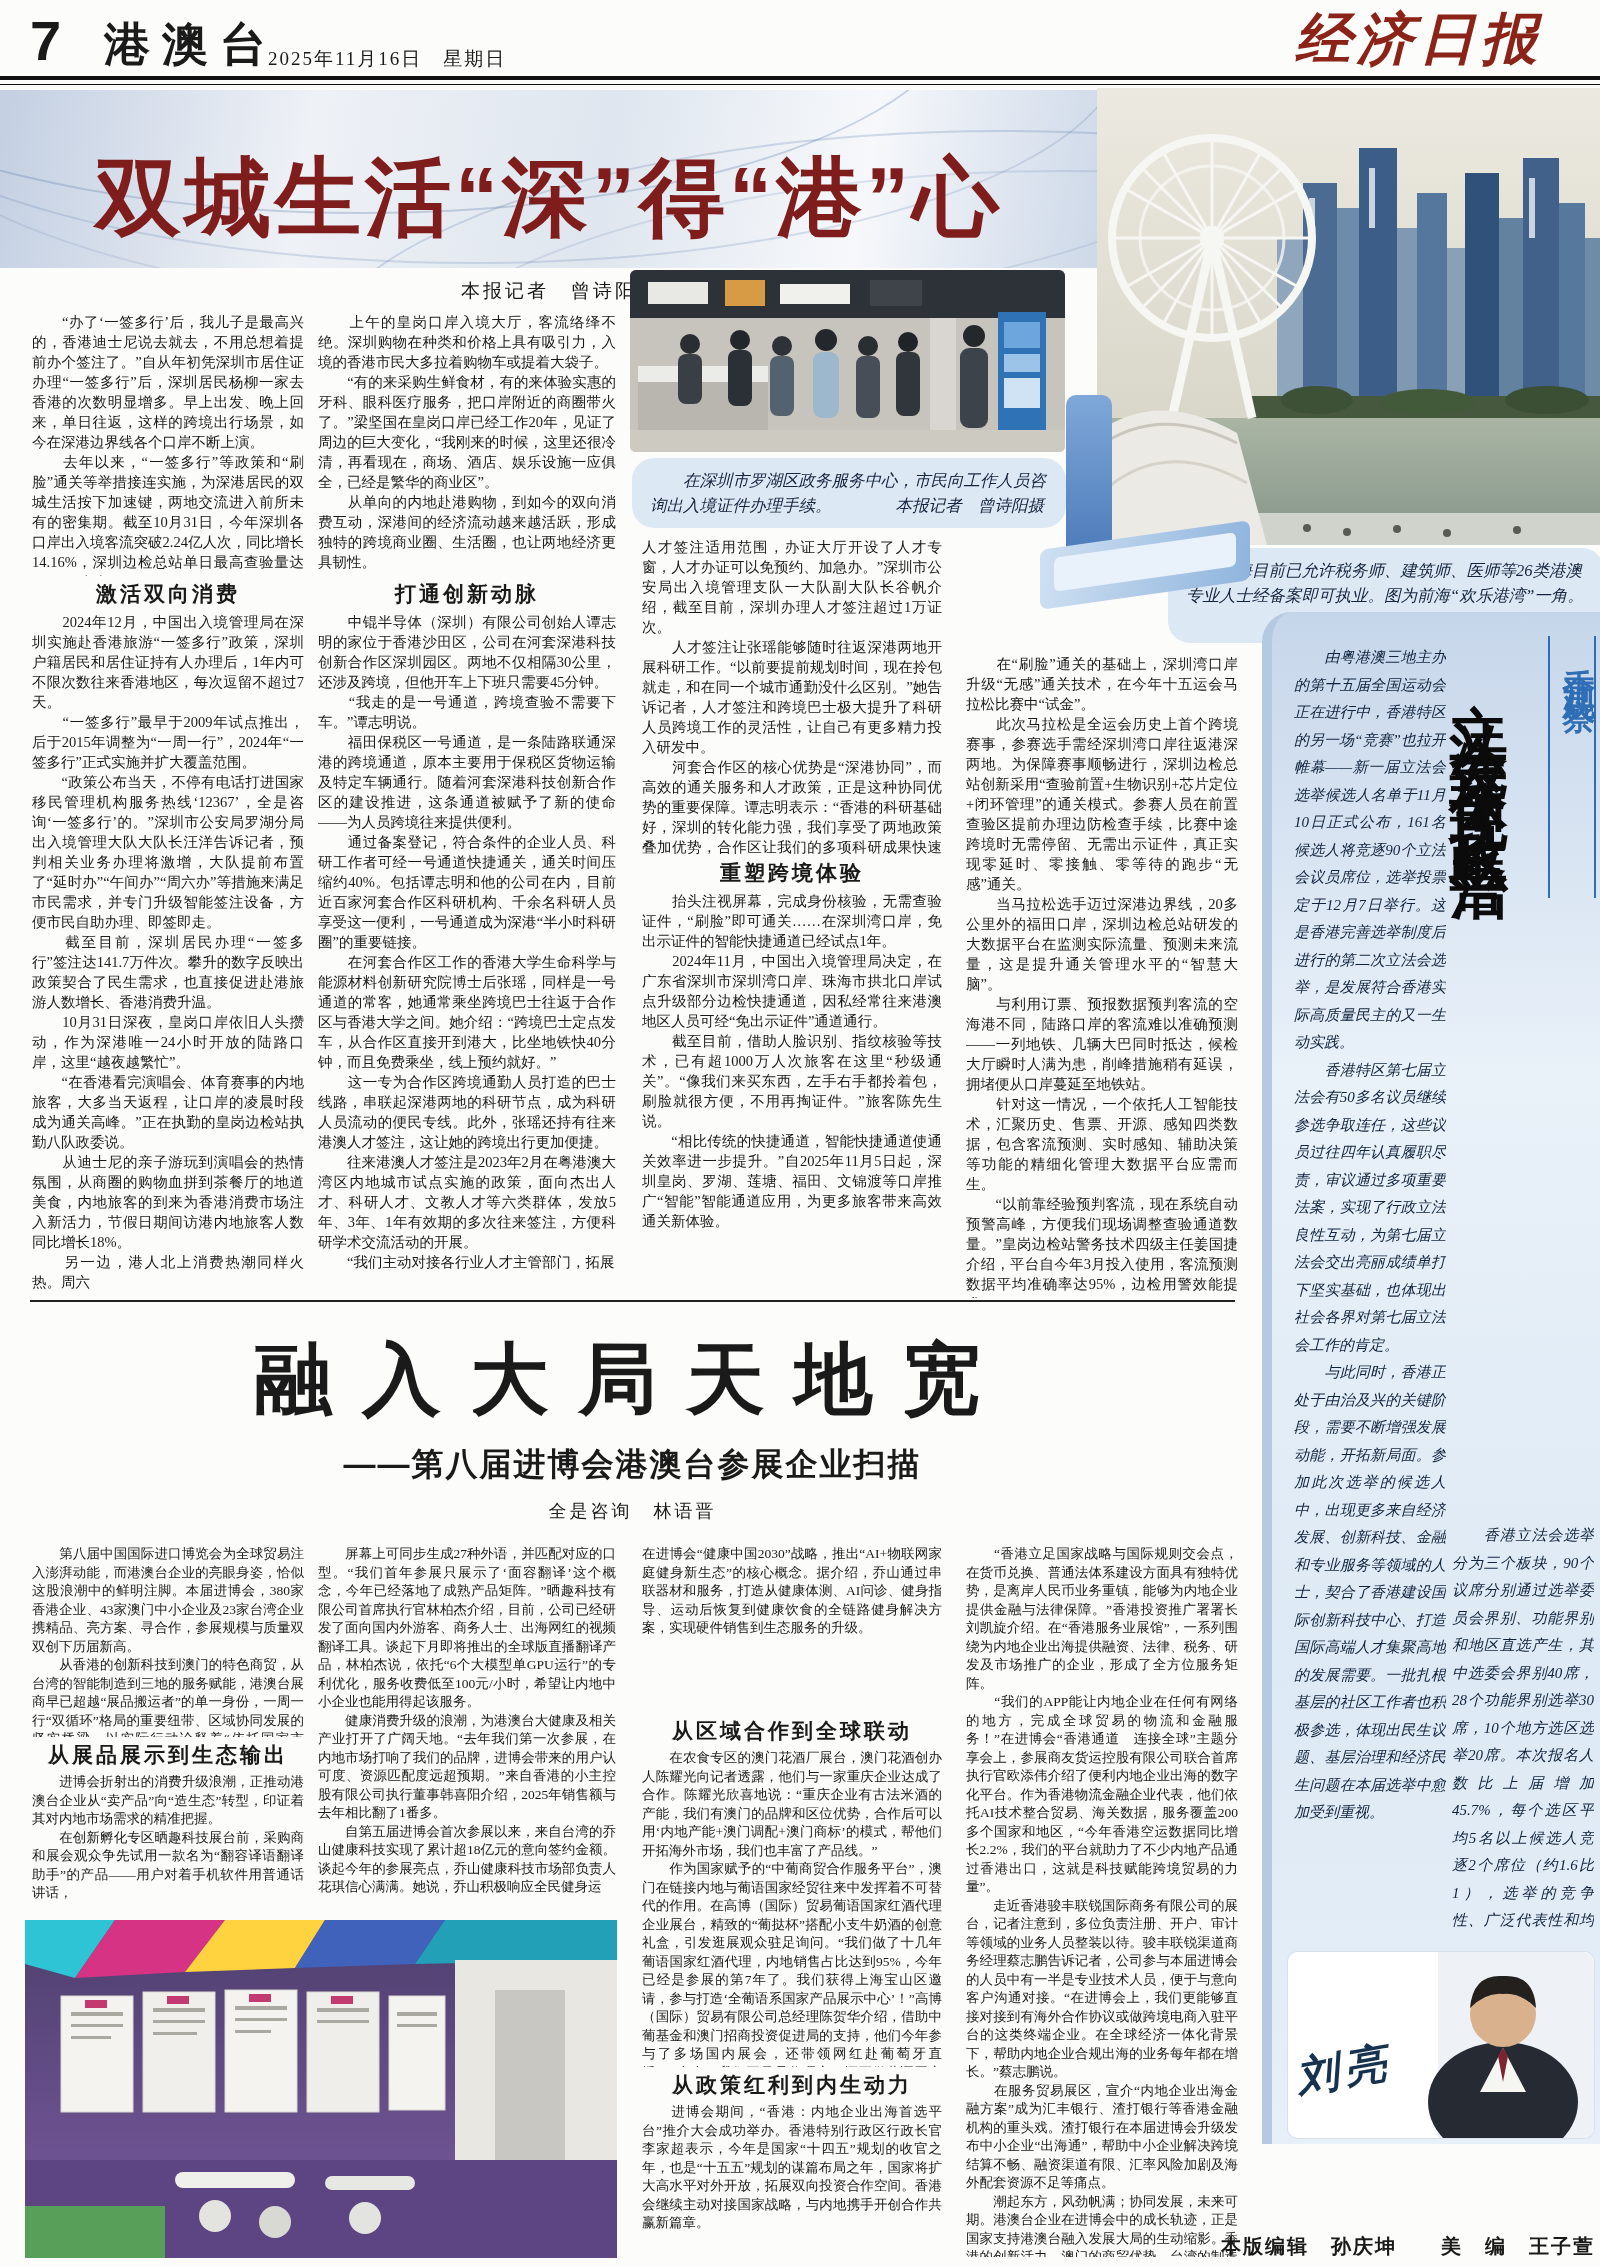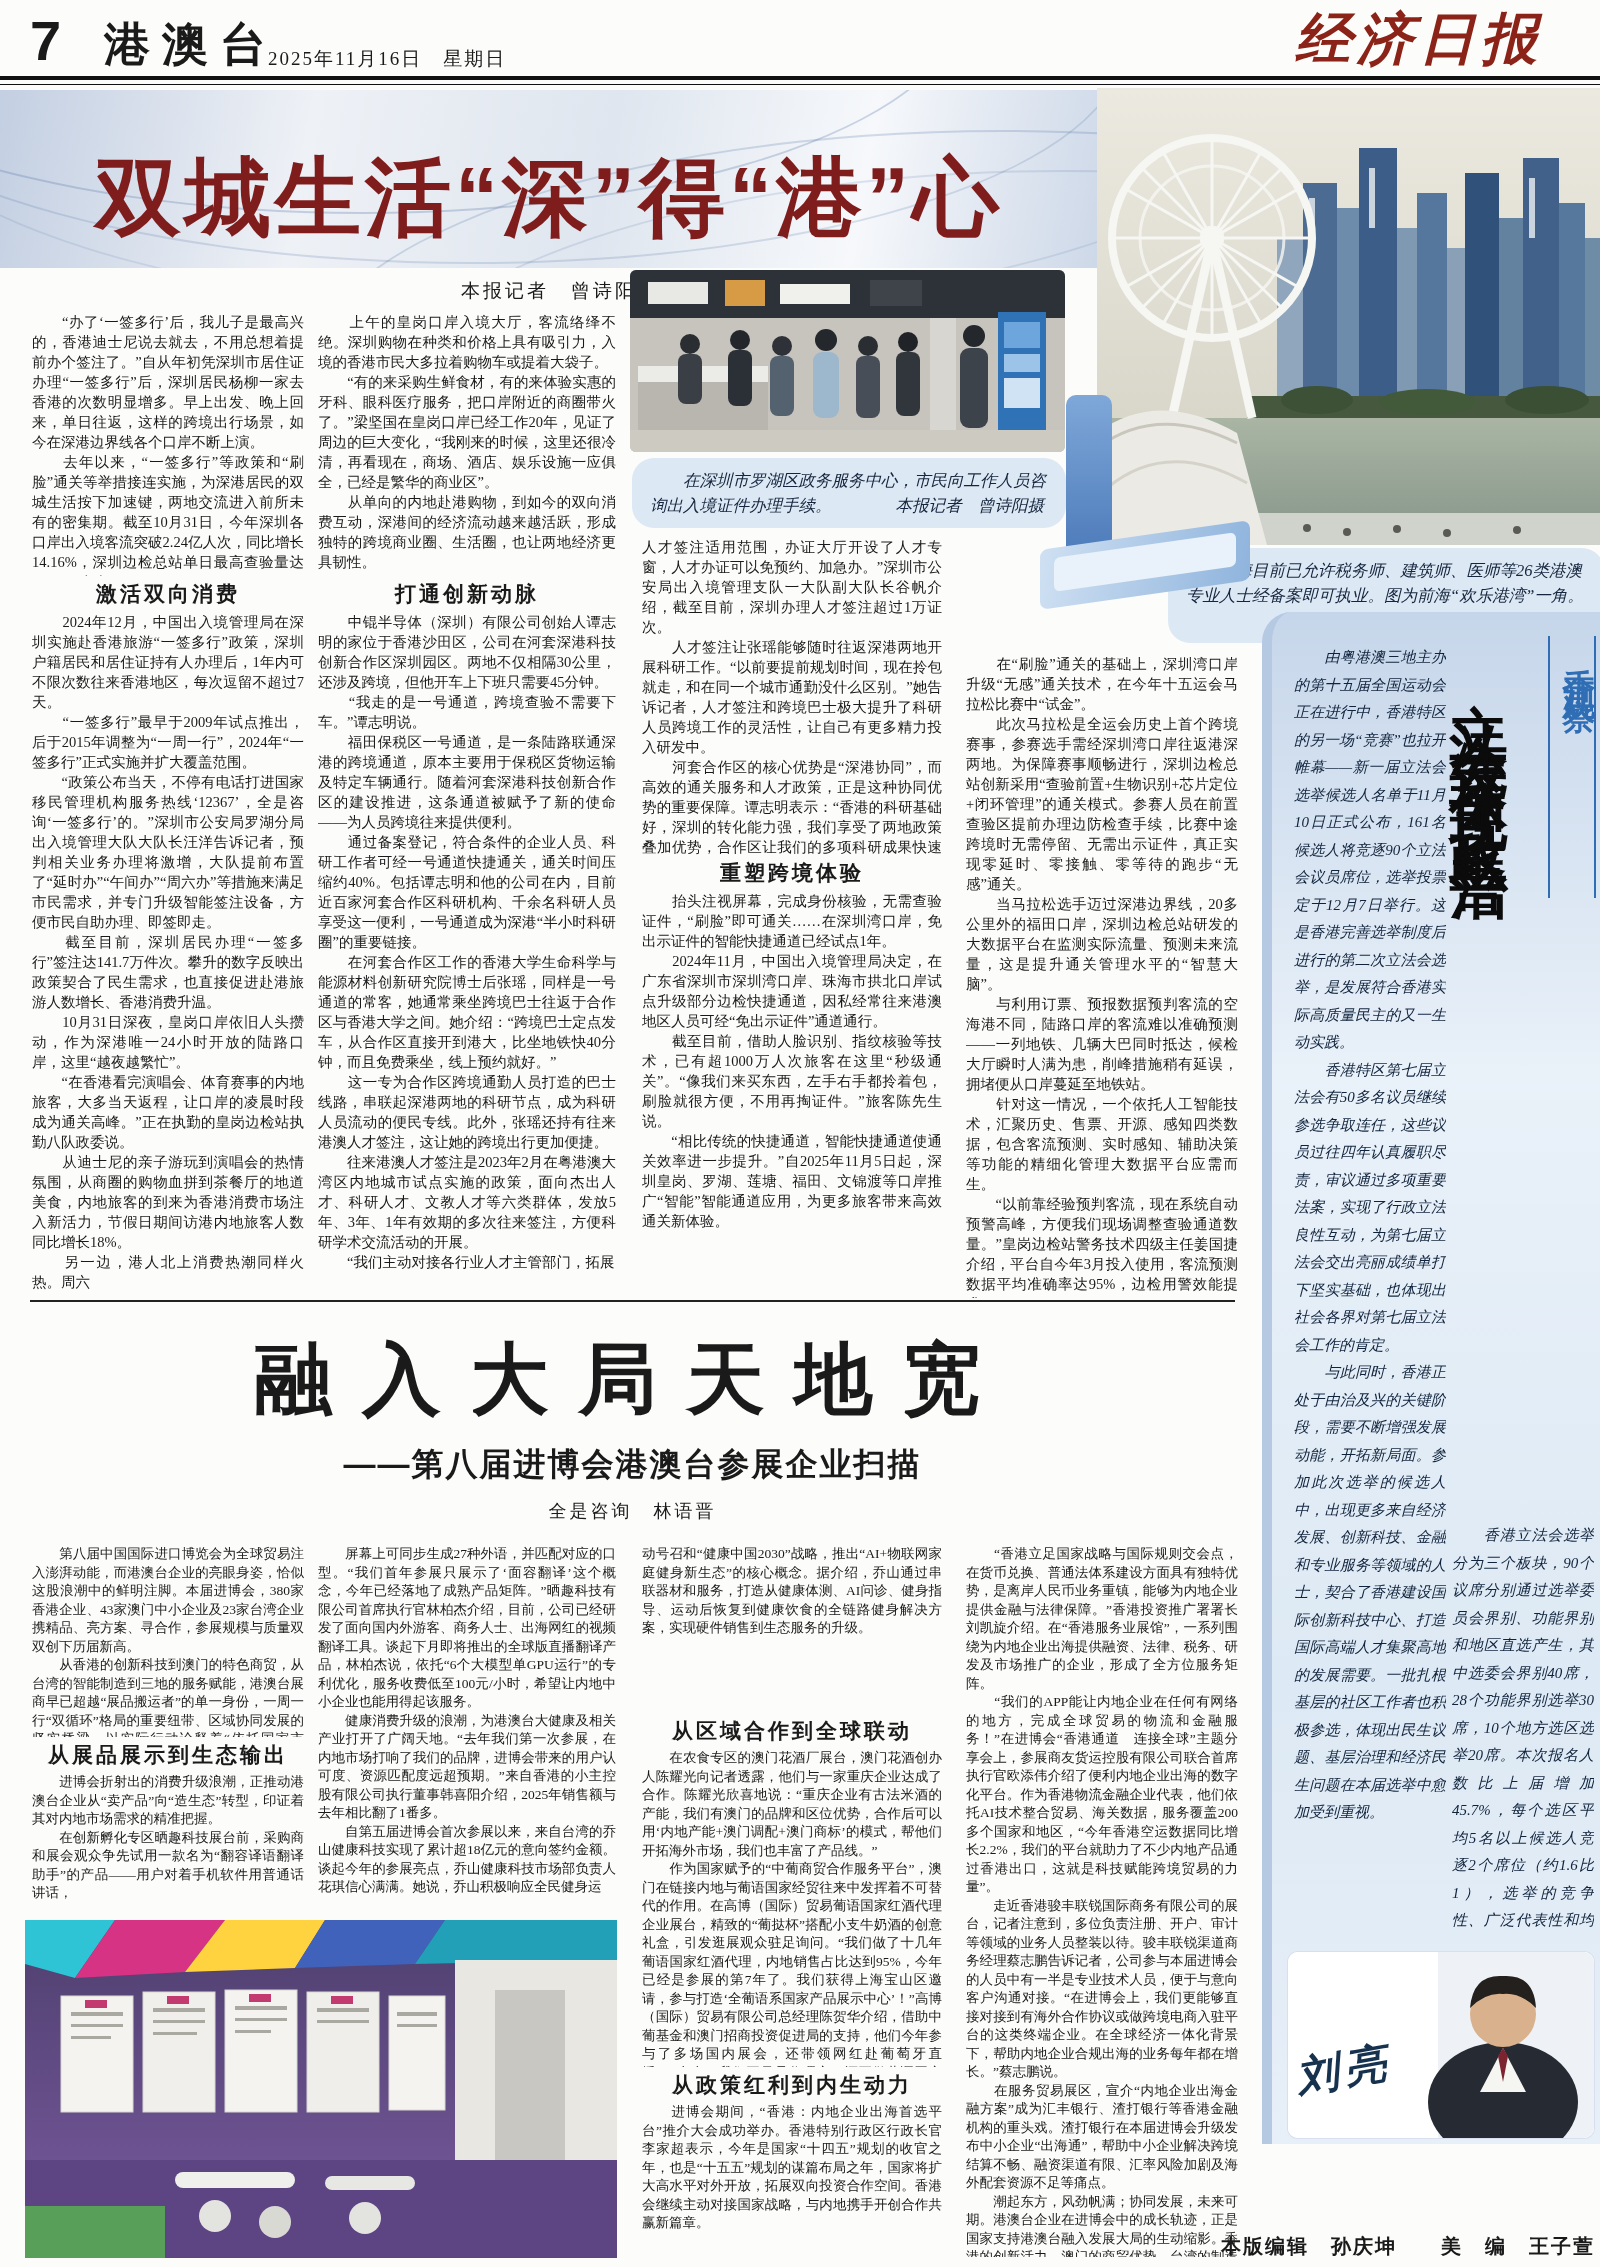--- a/index.html
+++ b/index.html
@@ -259,21 +259,21 @@
       <div class="subhead">从展品展示到生态输出</div>
       <div class="coltext" style="flex:1;">　　进博会折射出的消费升级浪潮，正推动港澳台企业从“卖产品”向“造生态”转型，印证着其对内地市场需求的精准把握。
 　　在创新孵化专区晒趣科技展台前，采购商和展会观众争先试用一款名为“翻容译语翻译助手”的产品——用户对着手机软件用普通话讲话，</div>
     </div>
     <div class="col" style="left:318px;top:1545px;width:298px;height:370px;">
       <div class="coltext" style="flex:1;">　　屏幕上可同步生成27种外语，并匹配对应的口型。“我们首年参展只展示了‘面容翻译’这个概念，今年已经落地了成熟产品矩阵。”晒趣科技有限公司首席执行官林柏杰介绍，目前，公司已经研发了面向国内外游客、商务人士、出海网红的视频翻译工具。谈起下月即将推出的全球版直播翻译产品，林柏杰说，依托“6个大模型单GPU运行”的专利优化，服务收费低至100元/小时，希望让内地中小企业也能用得起该服务。
 　　健康消费升级的浪潮，为港澳台大健康及相关产业打开了广阔天地。“去年我们第一次参展，在内地市场打响了我们的品牌，进博会带来的用户认可度、资源匹配度远超预期。”来自香港的小主控股有限公司执行董事韩喜阳介绍，2025年销售额与去年相比翻了1番多。
 　　自第五届进博会首次参展以来，来自台湾的乔山健康科技实现了累计超18亿元的意向签约金额。谈起今年的参展亮点，乔山健康科技市场部负责人花琪信心满满。她说，乔山积极响应全民健身运</div>
     </div>
     <div class="col" style="left:642px;top:1545px;width:300px;height:712px;">
-      <div class="coltext" style="height:168px;">动号召和“健康中国2030”战略，推出“AI+物联网家庭健身新生态”的核心概念。据介绍，乔山通过串联器材和服务，打造从健康体测、AI问诊、健身指导、运动后恢复到健康饮食的全链路健身解决方案，实现硬件销售到生态服务的升级。</div>
+      <div class="coltext" style="height:168px;">在进博会“健康中国2030”战略，推出“AI+物联网家庭健身新生态”的核心概念。据介绍，乔山通过串联器材和服务，打造从健康体测、AI问诊、健身指导、运动后恢复到健康饮食的全链路健身解决方案，实现硬件销售到生态服务的升级。</div>
       <div class="subhead">从区域合作到全球联动</div>
       <div class="coltext" style="height:318px;">　　在农食专区的澳门花酒厂展台，澳门花酒创办人陈耀光向记者透露，他们与一家重庆企业达成了合作。陈耀光欣喜地说：“重庆企业有古法米酒的产能，我们有澳门的品牌和区位优势，合作后可以用‘内地产能+澳门调配+澳门商标’的模式，帮他们开拓海外市场，我们也丰富了产品线。”
 　　作为国家赋予的“中葡商贸合作服务平台”，澳门在链接内地与葡语国家经贸往来中发挥着不可替代的作用。在高博（国际）贸易葡语国家红酒代理企业展台，精致的“葡挞杯”搭配小支牛奶酒的创意礼盒，引发逛展观众驻足询问。“我们做了十几年葡语国家红酒代理，内地销售占比达到95%，今年已经是参展的第7年了。我们获得上海宝山区邀请，参与打造‘全葡语系国家产品展示中心’！”高博（国际）贸易有限公司总经理陈贺华介绍，借助中葡基金和澳门招商投资促进局的支持，他们今年参与了多场国内展会，还带领网红赴葡萄牙直播，“未来，我们不只是代理商，还要做葡语国家资源整合、内地市场拓展、全球贸易对接的枢纽。”</div>
       <div class="subhead">从政策红利到内生动力</div>
       <div class="coltext" style="flex:1;">　　进博会期间，“香港：内地企业出海首选平台”推介大会成功举办。香港特别行政区行政长官李家超表示，今年是国家“十四五”规划的收官之年，也是“十五五”规划的谋篇布局之年，国家将扩大高水平对外开放，拓展双向投资合作空间。香港会继续主动对接国家战略，与内地携手开创合作共赢新篇章。</div>
     </div>
     <div class="col" style="left:966px;top:1545px;width:272px;height:712px;">
       <div class="coltext" style="flex:1;">　　“香港立足国家战略与国际规则交会点，在货币兑换、普通法体系建设方面具有独特优势，是离岸人民币业务重镇，能够为内地企业提供金融与法律保障。”香港投资推广署署长刘凯旋介绍。在“香港服务业展馆”，一系列围绕为内地企业出海提供融资、法律、税务、研发及市场推广的企业，形成了全方位服务矩阵。
 　　“我们的APP能让内地企业在任何有网络的地方，完成全球贸易的物流和金融服务！”在进博会“香港通道　连接全球”主题分享会上，参展商友货运控股有限公司联合首席执行官欧添伟介绍了便利内地企业出海的数字化平台。作为香港物流金融企业代表，他们依托AI技术整合贸易、海关数据，服务覆盖200多个国家和地区，“今年香港空运数据同比增长2.2%，我们的平台就助力了不少内地产品通过香港出口，这就是科技赋能跨境贸易的力量”。
 　　走近香港骏丰联锐国际商务有限公司的展台，记者注意到，多位负责注册、开户、审计等领域的业务人员整装以待。骏丰联锐渠道商务经理蔡志鹏告诉记者，公司参与本届进博会的人员中有一半是专业技术人员，便于与意向客户沟通对接。“在进博会上，我们更能够直接对接到有海外合作协议或做跨境电商入驻平台的这类终端企业。在全球经济一体化背景下，帮助内地企业合规出海的业务每年都在增长。”蔡志鹏说。

